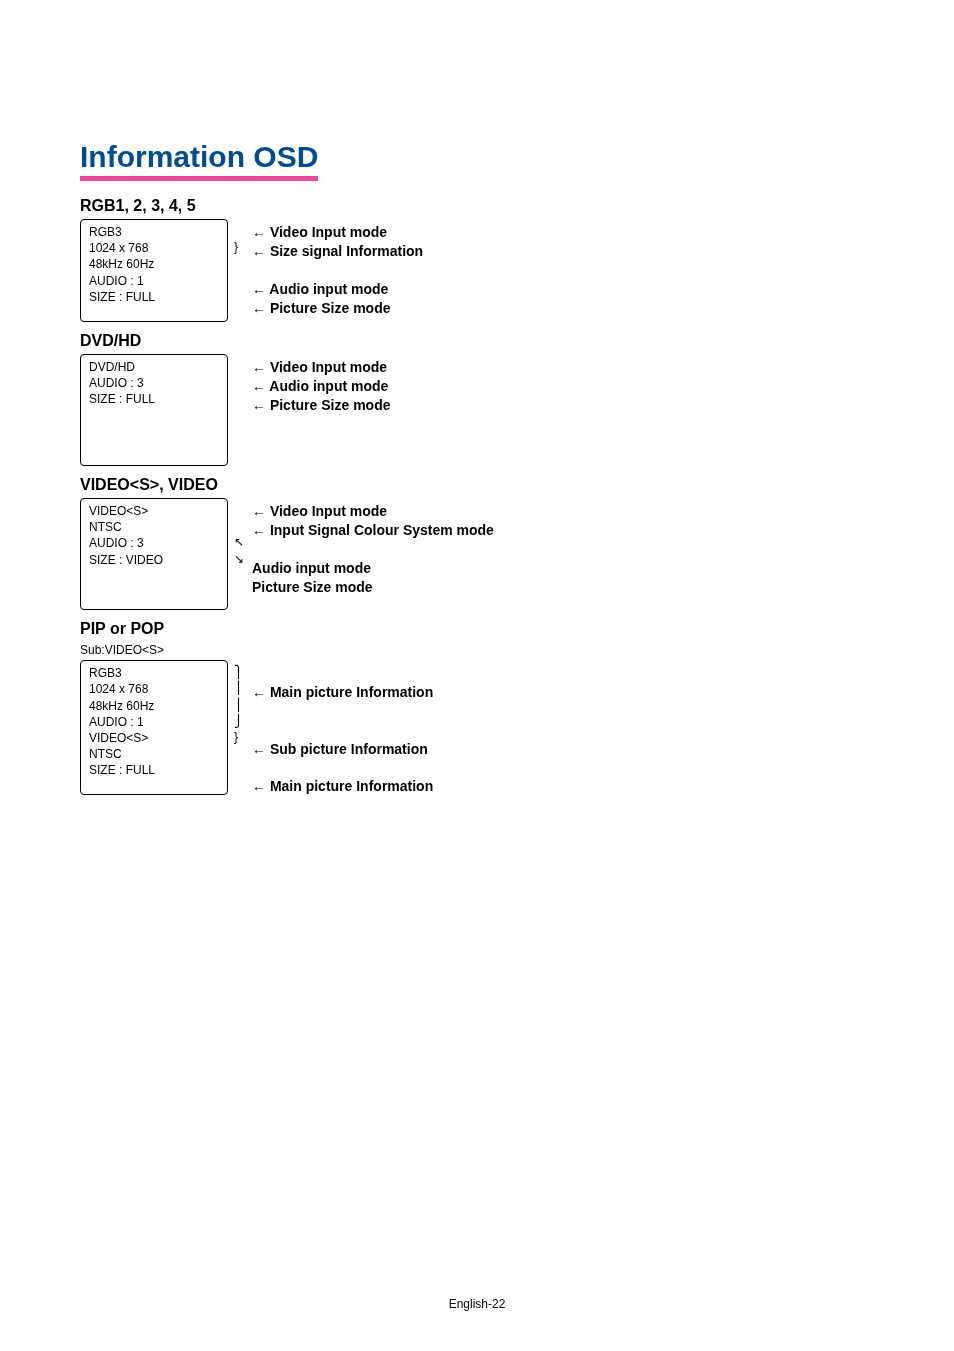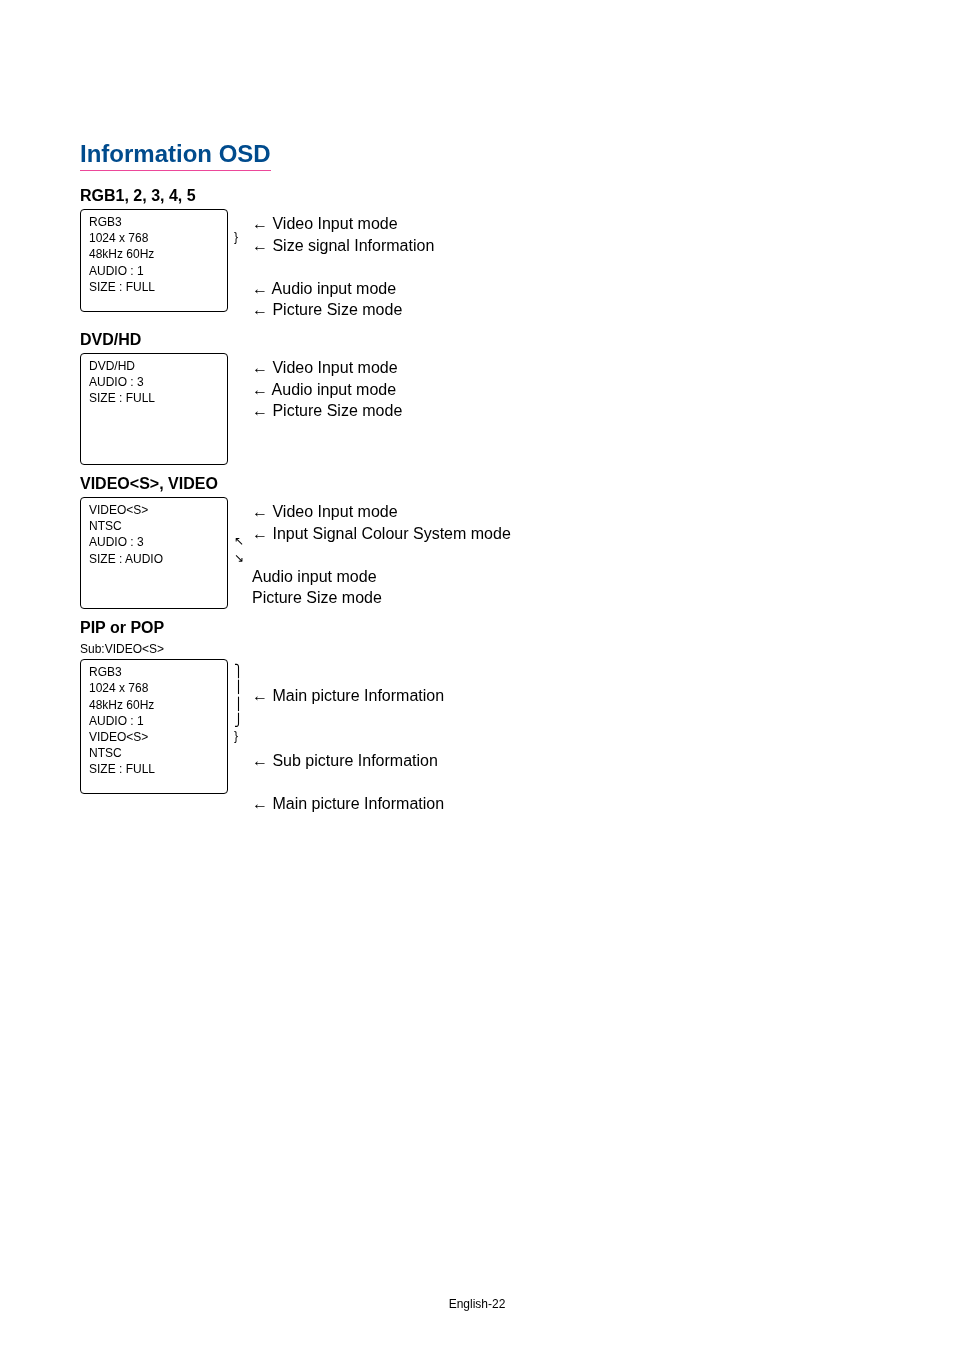--- a/index.html
+++ b/index.html
@@ -10,24 +10,24 @@
     background: #fff;
     width: 954px;
   }
   .page {
     padding: 140px 80px 40px 80px;
     box-sizing: border-box;
     min-height: 1351px;
     position: relative;
   }
   .main-title {
-    font-size: 24px;
+    font-size: 30px;
     font-weight: bold;
     color: #004b8d;
-    border-bottom: 1px solid #ec4899;
+    border-bottom: 5px solid #ec4899;
     padding-bottom: 2px;
     display: inline-block;
     margin-bottom: 6px;
   }
   .section-title {
     font-size: 16px;
     font-weight: bold;
     margin-top: 10px;
     margin-bottom: 4px;
   }
@@ -50,24 +50,25 @@
     line-height: 1.35;
     padding-top: 4px;
     padding-left: 6px;
     min-width: 14px;
   }
   .brace-col .br {
     display: block;
     text-align: left;
   }
   .label-col {
-    font-size: 16px;
+    font-size: 14px;
     line-height: 1.35;
     padding-top: 4px;
     padding-left: 4px;
+    font-weight: bold;
   }
   .label-col .lbl {
     display: block;
     white-space: nowrap;
   }
   .sub-note {
     font-size: 12px;
     line-height: 1.35;
     margin: 4px 0 2px 0;
   }
@@ -132,21 +133,21 @@
     </div>
   </div>
 
   
   <div class="section-title">VIDEO&lt;S&gt;, VIDEO</div>
   <div class="row">
     <div class="osd-box tall">
       <div>VIDEO&lt;S&gt;</div>
       <div>NTSC</div>
       <div>AUDIO : 3</div>
-      <div>SIZE : AUDIO</div>
+      <div>SIZE : VIDEO</div>
     </div>
     <div class="brace-col">
       <span class="br">&nbsp;</span>
       <span class="br">&nbsp;</span>
       <span class="br">↖</span>
       <span class="br">↘</span>
     </div>
     <div class="label-col">
       <span class="lbl">← Video Input mode</span>
       <span class="lbl">← Input Signal Colour System mode</span>

